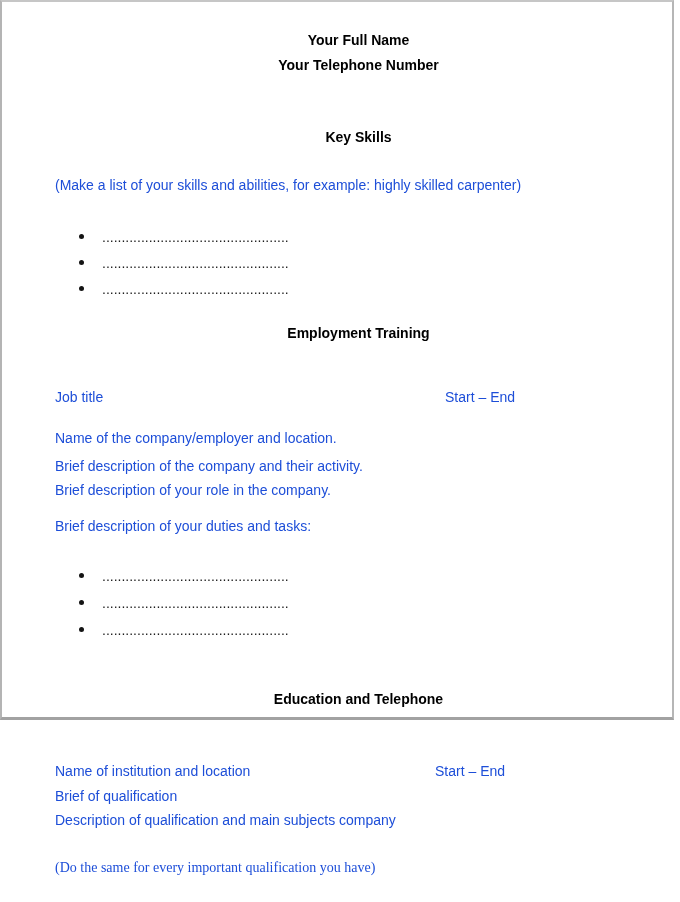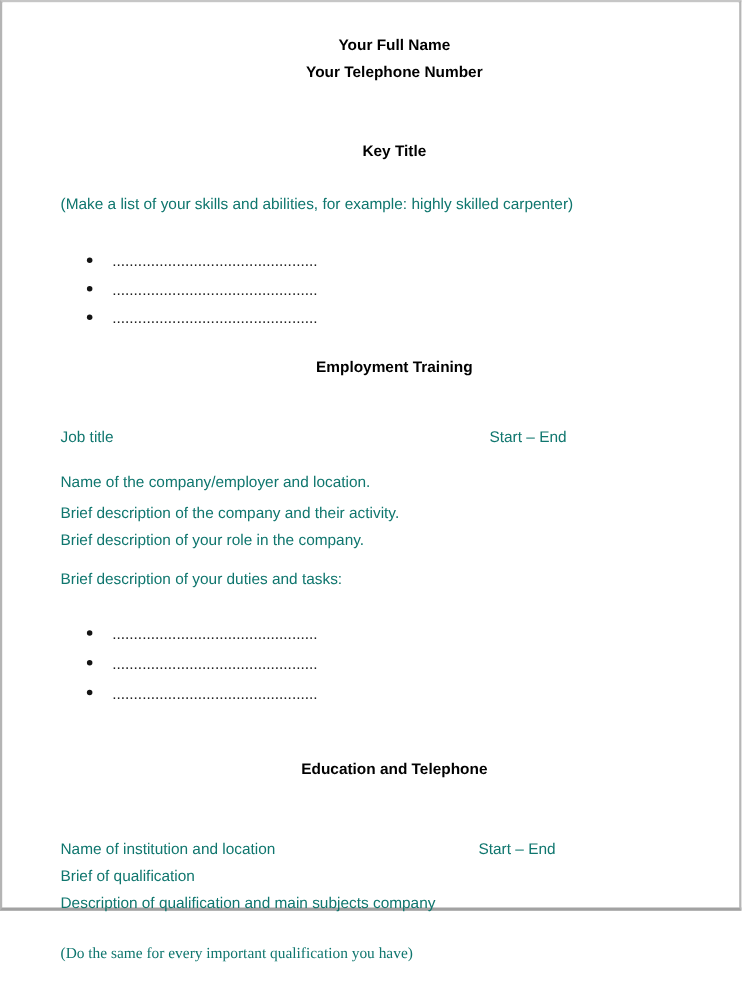--- a/index.html
+++ b/index.html
@@ -8,36 +8,36 @@
     background: #ffffff;
     width: 680px;
     height: 902px;
     font-family: "Liberation Sans", sans-serif;
   }
   .page {
     position: absolute;
     top: 0;
     left: 0;
     width: 674px;
-    height: 828px;
+    height: 720px;
     box-sizing: border-box;
     background: #ffffff;
     border-top: 2px solid #c6c6c6;
     border-left: 2px solid #b4b4b4;
     border-right: 2px solid #b6b6b6;
     border-bottom: 3px solid #a2a2a2;
     color: #2e2e2e;
   }
   .txt {
     position: absolute;
     left: 53px;
     right: 10px;
     font-size: 14px;
     line-height: 16px;
-    color: #0f766e;
+    color: #1d4ed8;
     white-space: nowrap;
   }
   .heading {
     text-align: center;
     font-weight: bold;
     color: #000000;
     white-space: normal;
   }
   .row { white-space: nowrap; }
   .date-col {
@@ -93,21 +93,21 @@
   .pos-note        { top: 858px; font-family: Liberation Serif, serif; }
 </style>
 </head>
 <body>
 
 <div class="page">
 
   <div class="txt heading pos-name">Your Full Name</div>
   <div class="txt heading pos-phone">Your Telephone Number</div>
 
-  <div class="txt heading pos-keyskills">Key Title</div>
+  <div class="txt heading pos-keyskills">Key Skills</div>
   <div class="txt pos-hint">(Make a list of your skills and abilities, for example: highly skilled carpenter)</div>
 
   <div class="bullet-row pos-sk1">
     <span class="bullet"></span>
     <span class="dots">................................................</span>
   </div>
   <div class="bullet-row pos-sk2">
     <span class="bullet"></span>
     <span class="dots">................................................</span>
   </div>

